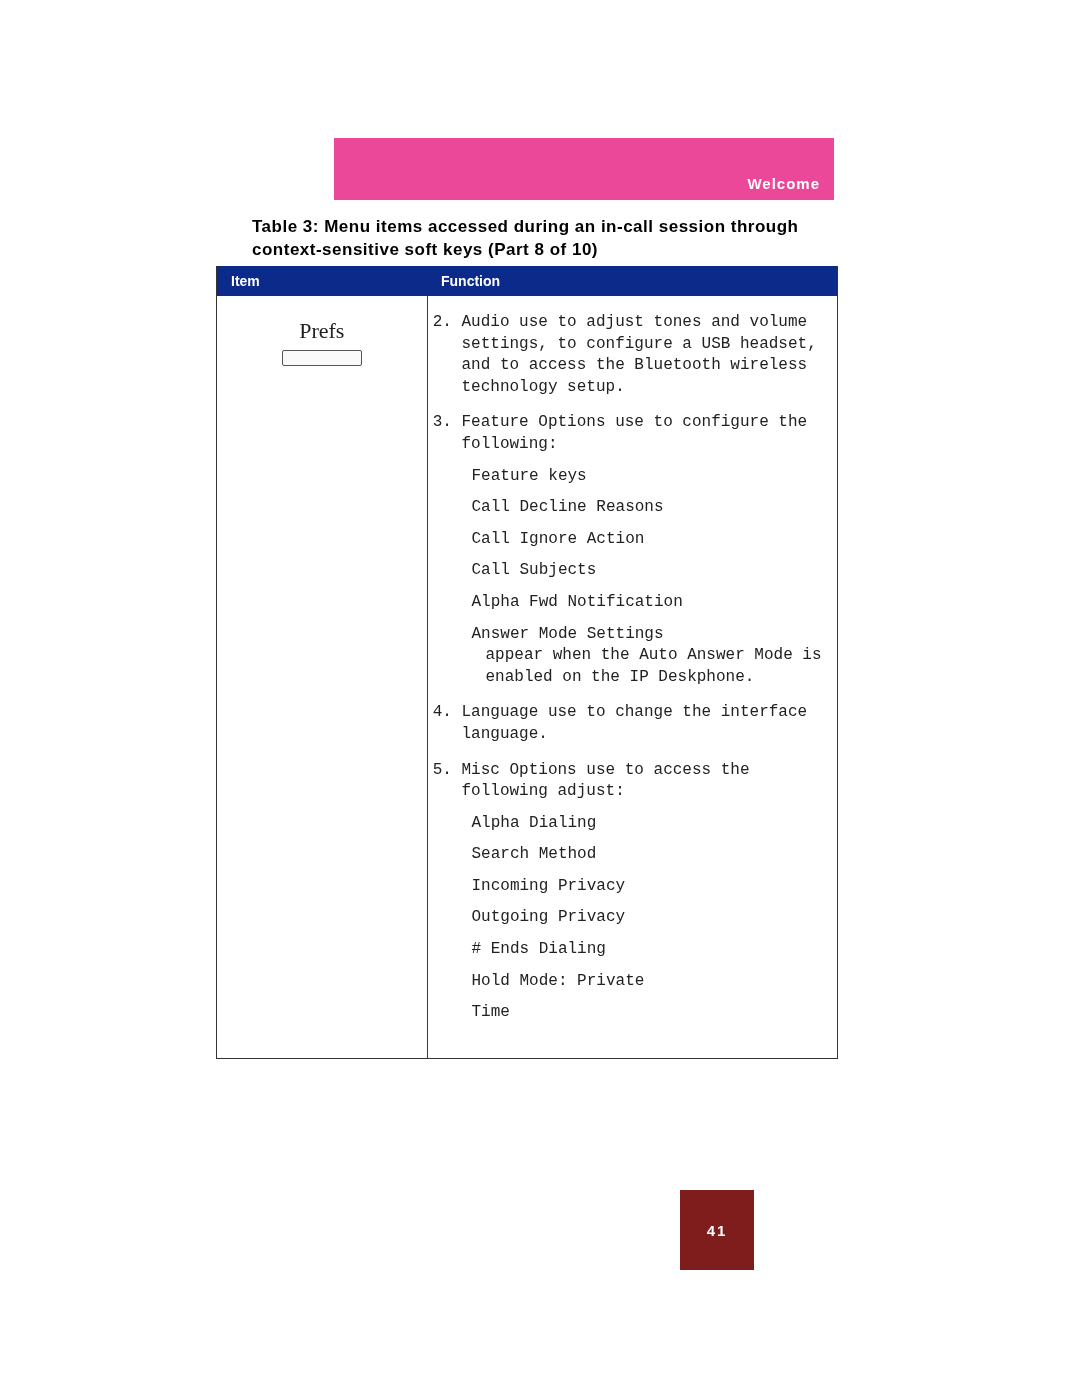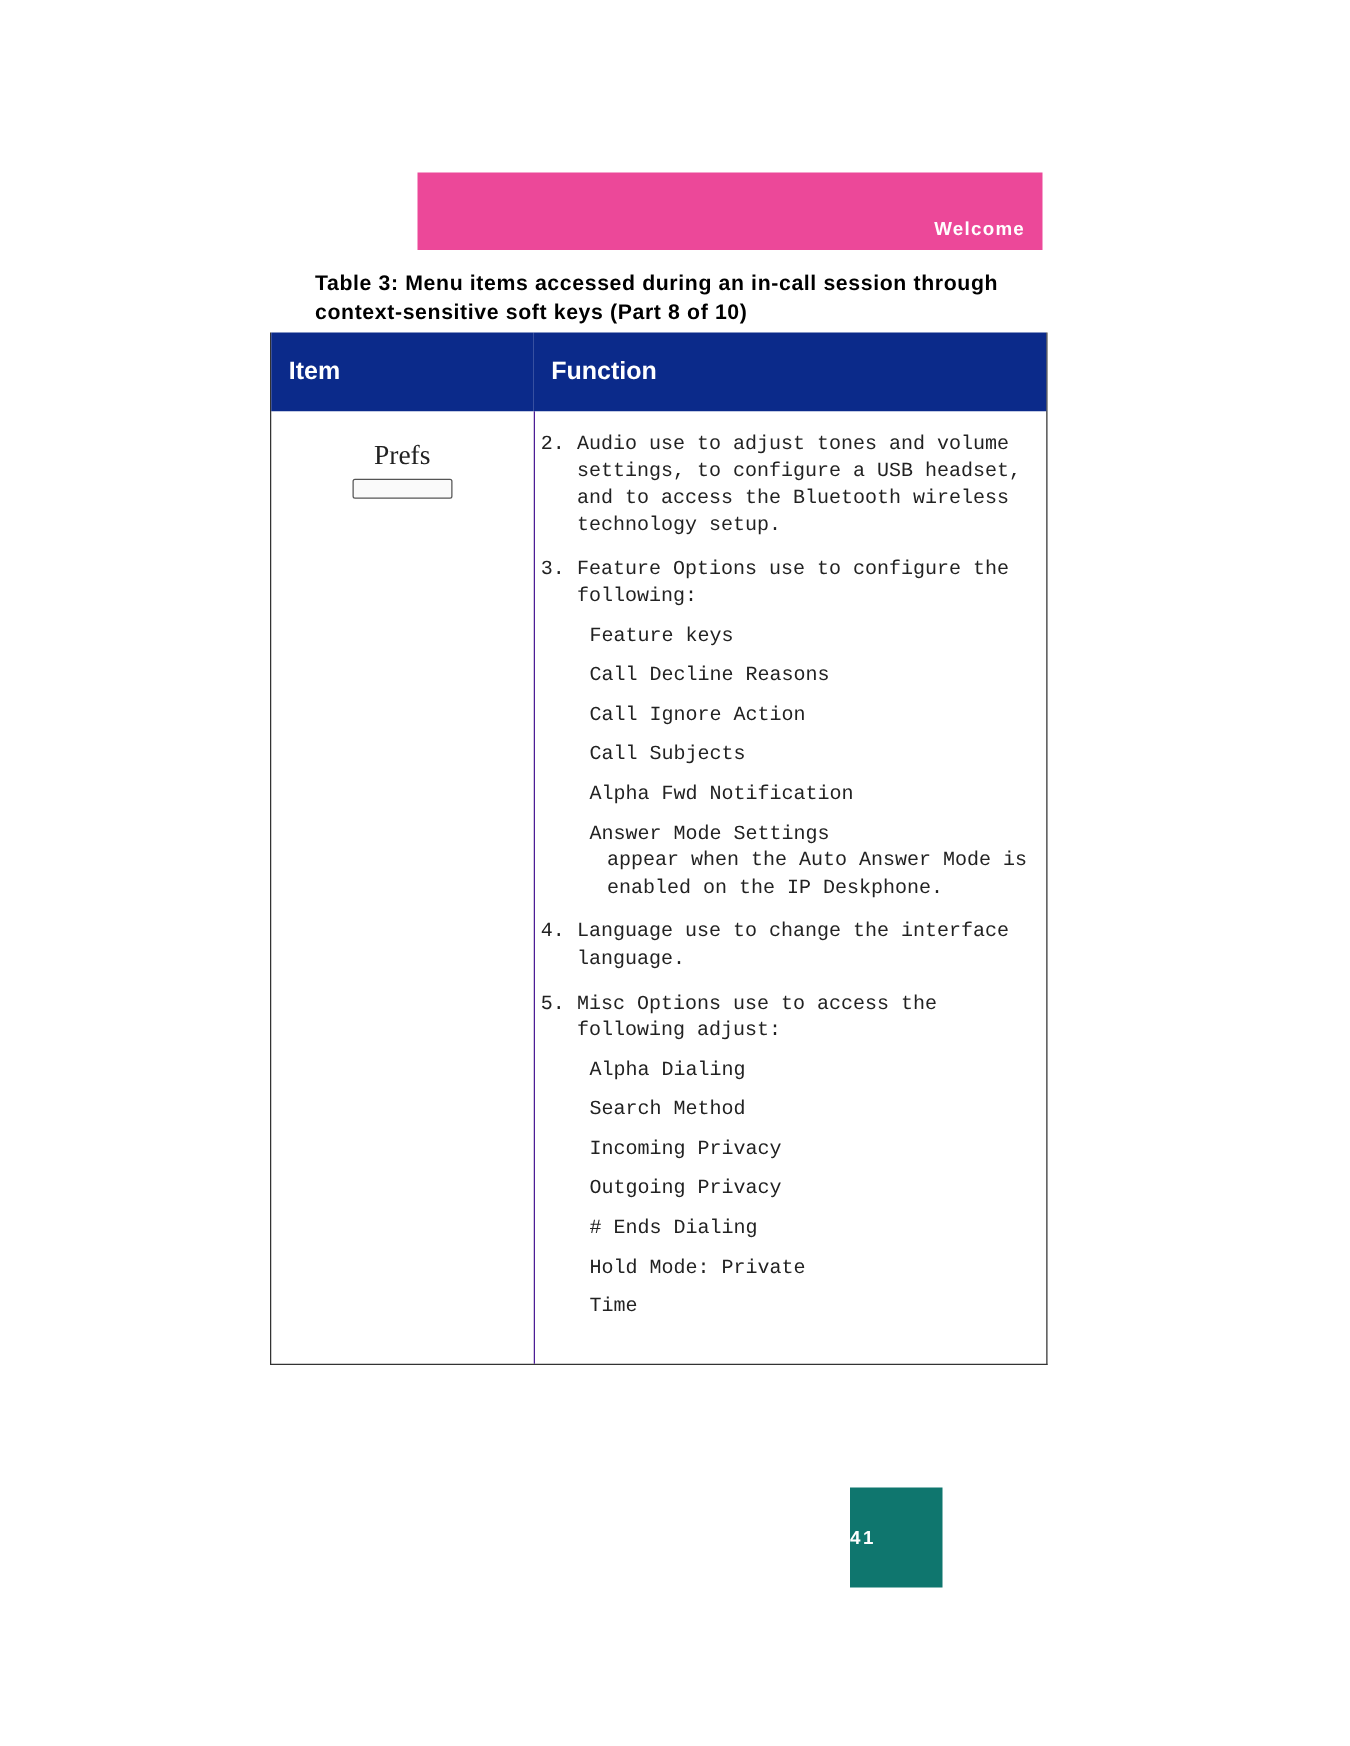--- a/index.html
+++ b/index.html
@@ -49,24 +49,24 @@
     border-top: none;
   }
   .table {
     width: 100%;
     border-collapse: collapse;
     table-layout: fixed;
   }
   .th {
     background: #0b2a8a;
     color: #ffffff;
-    font-size: 20px;
+    font-size: 14px;
     font-weight: bold;
     text-align: left;
-    padding: 20px 14px;
+    padding: 7px 14px;
     border: none;
   }
   .col-item { width: 210px; }
   .col-func { width: 410px; }
   .td {
     vertical-align: top;
     padding: 16px 10px 20px 10px;
     font-size: 16px;
     color: #222;
     border-right: 1px solid #4c1d95;
@@ -108,28 +108,28 @@
   .sub-sub {
     padding-left: 14px;
     display: block;
   }
   .page-num-block {
     position: absolute;
     top: 1190px;
     left: 680px;
     width: 74px;
     height: 80px;
-    background: #0f766e;
+    background: #7f1d1d;
     color: #ffffff;
     font-weight: bold;
     font-size: 15px;
     letter-spacing: 2px;
     display: flex;
     align-items: center;
-    justify-content: flex-start;
+    justify-content: center;
   }
 </style>
 </head>
 <body>
 
 <div class="top-band">
   <span class="top-band-label">Welcome</span>
 </div>
 
 <div class="caption">Table 3: Menu items accessed during an in-call session through context-sensitive soft keys (Part 8 of 10)</div>

